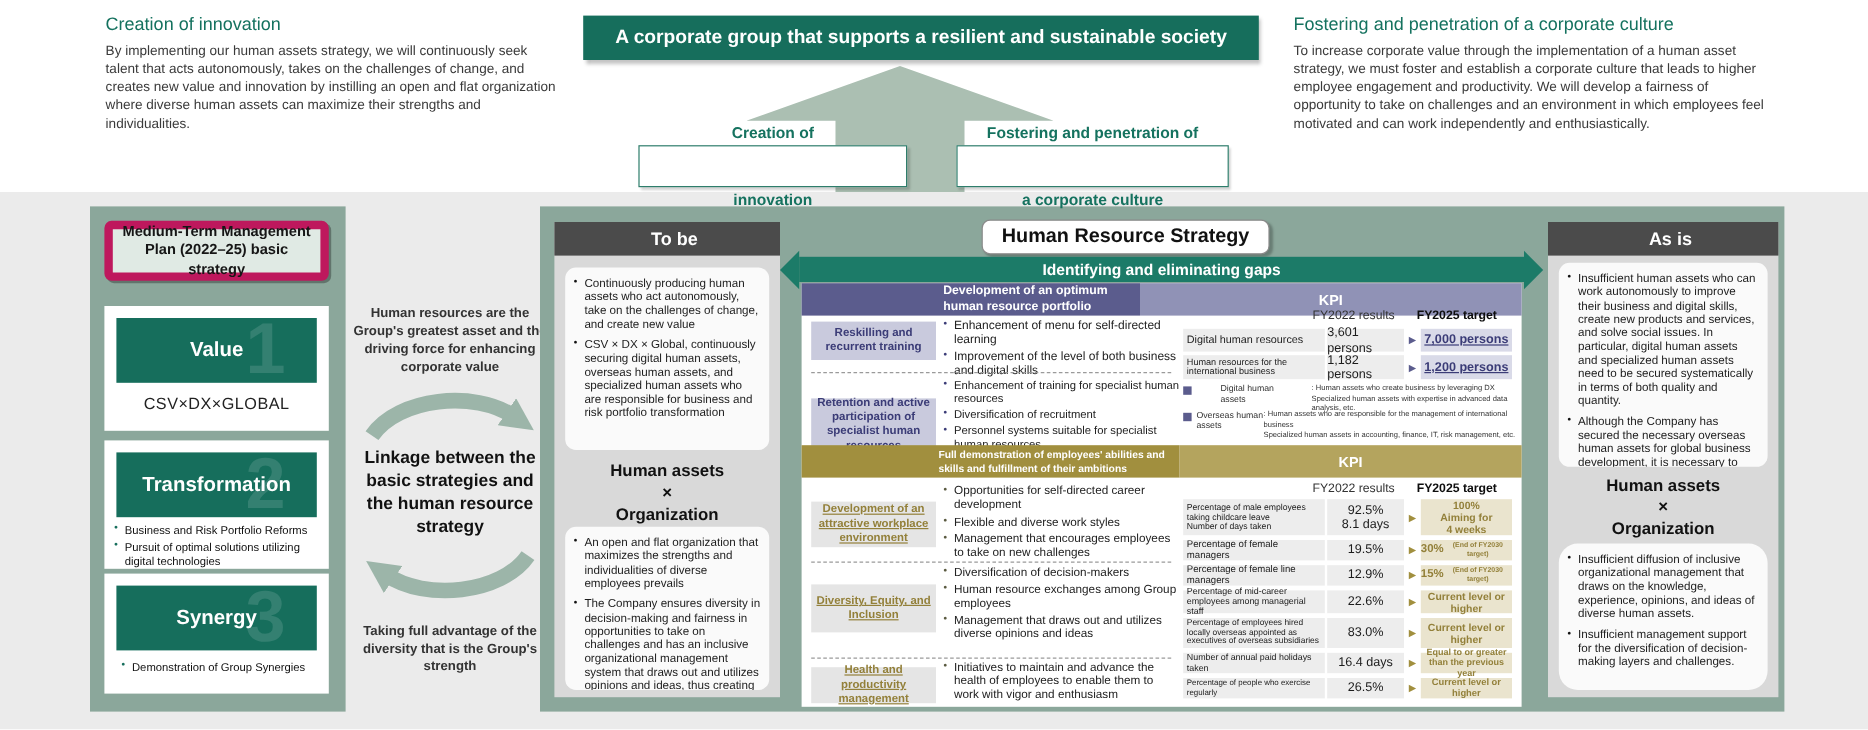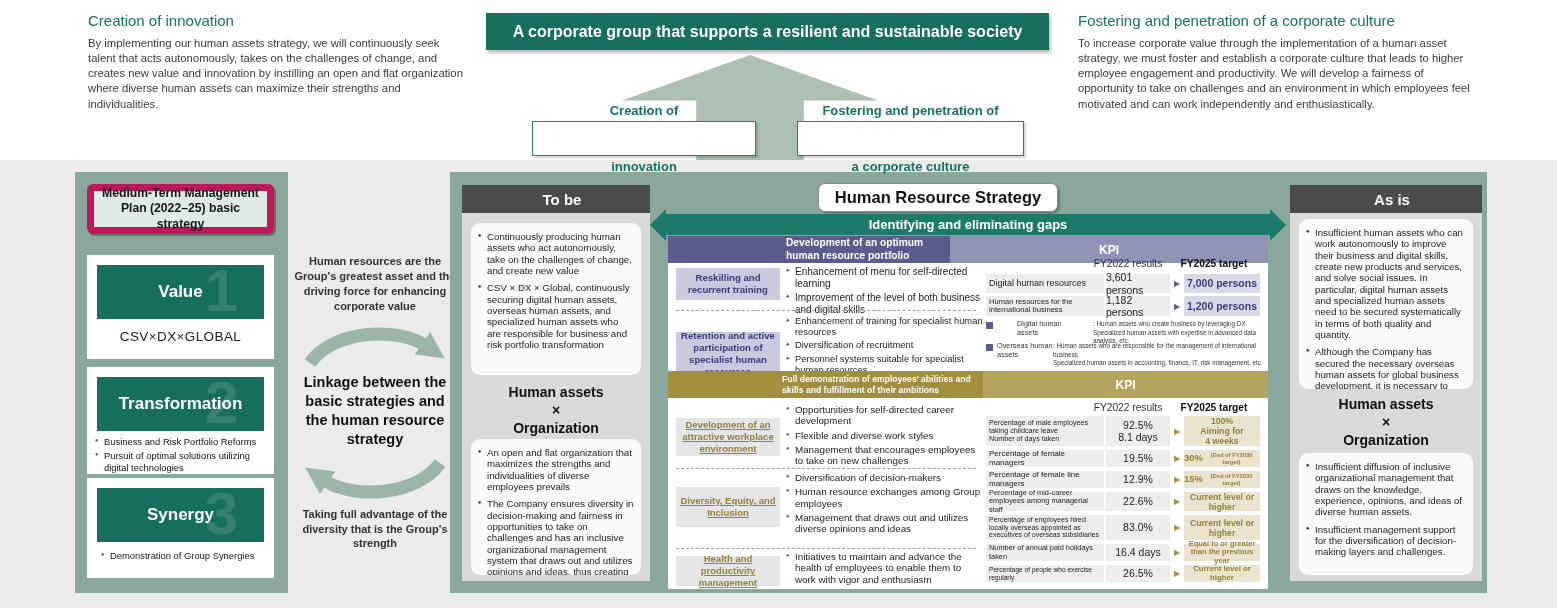--- a/index.html
+++ b/index.html
@@ -89,21 +89,21 @@
   .klabel{width:118px;background:#ededed;display:flex;align-items:center;padding:1px 3px;box-sizing:border-box;
     color:#222;line-height:1.12;}
   .kval{width:64px;background:#ededed;margin-left:2px;display:flex;flex-direction:column;align-items:center;
     justify-content:center;font-size:10.5px;color:#1c1c1c;line-height:1.15;}
   .karr{width:14px;display:flex;align-items:center;justify-content:center;font-size:8px;}
   .karr::before{content:"▶";}
   .karr.c1{color:#5b5c8d;}
   .karr.c2{color:#a18f3e;}
   .ktgt{flex:1;display:flex;flex-direction:column;align-items:center;justify-content:center;text-align:center;
     font-weight:bold;line-height:1.15;}
-  .ktgt.c1{background:#d9dae8;color:#3b3c77;font-size:10.5px;}
+  .ktgt.c1{background:#d9dae8;color:#3b3c77;font-size:10.5px;text-decoration:underline;}
   .ktgt.c2{background:#eae4ce;color:#93803a;font-size:8.7px;}
   .knote{font-weight:bold;font-size:5.8px;}
   .note{position:absolute;left:318px;width:278px;display:flex;color:#333;}
   .nsq{width:7px;height:7px;background:#5b5c8d;margin:2px 4px 0 0;flex:none;}
   .nterm{width:56px;flex:none;font-size:7.3px;line-height:1.2;}
   .ndesc{flex:1;font-size:6.3px;line-height:1.35;}
   .ndesc .d1::before{content:": ";}
 
   svg.cycle{display:block;margin:6px auto 0 auto;}
 </style>
@@ -181,21 +181,21 @@
     </svg>
     <div class="lk-main">Linkage between the basic strategies and the human resource strategy</div>
     <svg class="cycle" width="150" height="52" viewBox="0 0 150 52">
       <defs>
         <marker id="ah2" viewBox="0 0 10 10" refX="2.5" refY="5" markerWidth="2.1" markerHeight="2.1" orient="auto">
           <path d="M0,0 L10,5 L0,10 z" fill="#9cb5a9"></path>
         </marker>
       </defs>
       <path d="M140 8 C118 40, 54 46, 22 24" stroke="#9cb5a9" stroke-width="13" fill="none" marker-end="url(#ah2)"></path>
     </svg>
-    <div class="lk-small" style="margin-top:0;">Taking full advantage of the diversity that is the Group's strength</div>
+    <div class="lk-small" style="margin-top:12px;">Taking full advantage of the diversity that is the Group's strength</div>
   </div>
 
   <div class="panel" style="left:450px;top:172px;width:1037px;height:421px;">
 
     <div class="col" style="left:12px;top:13px;width:188px;height:396px;">
       <div class="colhead">To be</div>
       <div class="wcard" style="top:38px;height:152px;">
         <div class="b k">Continuously producing human assets who act autonomously, take on the challenges of change, and create new value</div>
         <div class="b k">CSV × DX × Global, continuously securing digital human assets, overseas human assets, and specialized human assets who are responsible for business and risk portfolio transformation</div>
       </div>
@@ -363,20 +363,20 @@
       <div class="colhead">As is</div>
       <div class="wcard" style="top:34px;height:170px;">
         <div class="b k">Insufficient human assets who can work autonomously to improve their business and digital skills, create new products and services, and solve social issues. In particular, digital human assets and specialized human assets need to be secured systematically in terms of both quality and quantity.</div>
         <div class="b k">Although the Company has secured the necessary overseas human assets for global business development, it is necessary to develop them in a systematic and sustainable manner.</div>
       </div>
       <div class="mid" style="top:210px;">
         <div>Human assets</div>
         <div>×</div>
         <div>Organization</div>
       </div>
-      <div class="wcard" style="top:268px;height:122px;">
+      <div class="wcard" style="top:268px;height:122px;border-radius:16px;">
         <div class="b k">Insufficient diffusion of inclusive organizational management that draws on the knowledge, experience, opinions, and ideas of diverse human assets.</div>
         <div class="b k">Insufficient management support for the diversification of decision-making layers and challenges.</div>
       </div>
     </div>
 
   </div>
 </div>
 
 </body></html>

